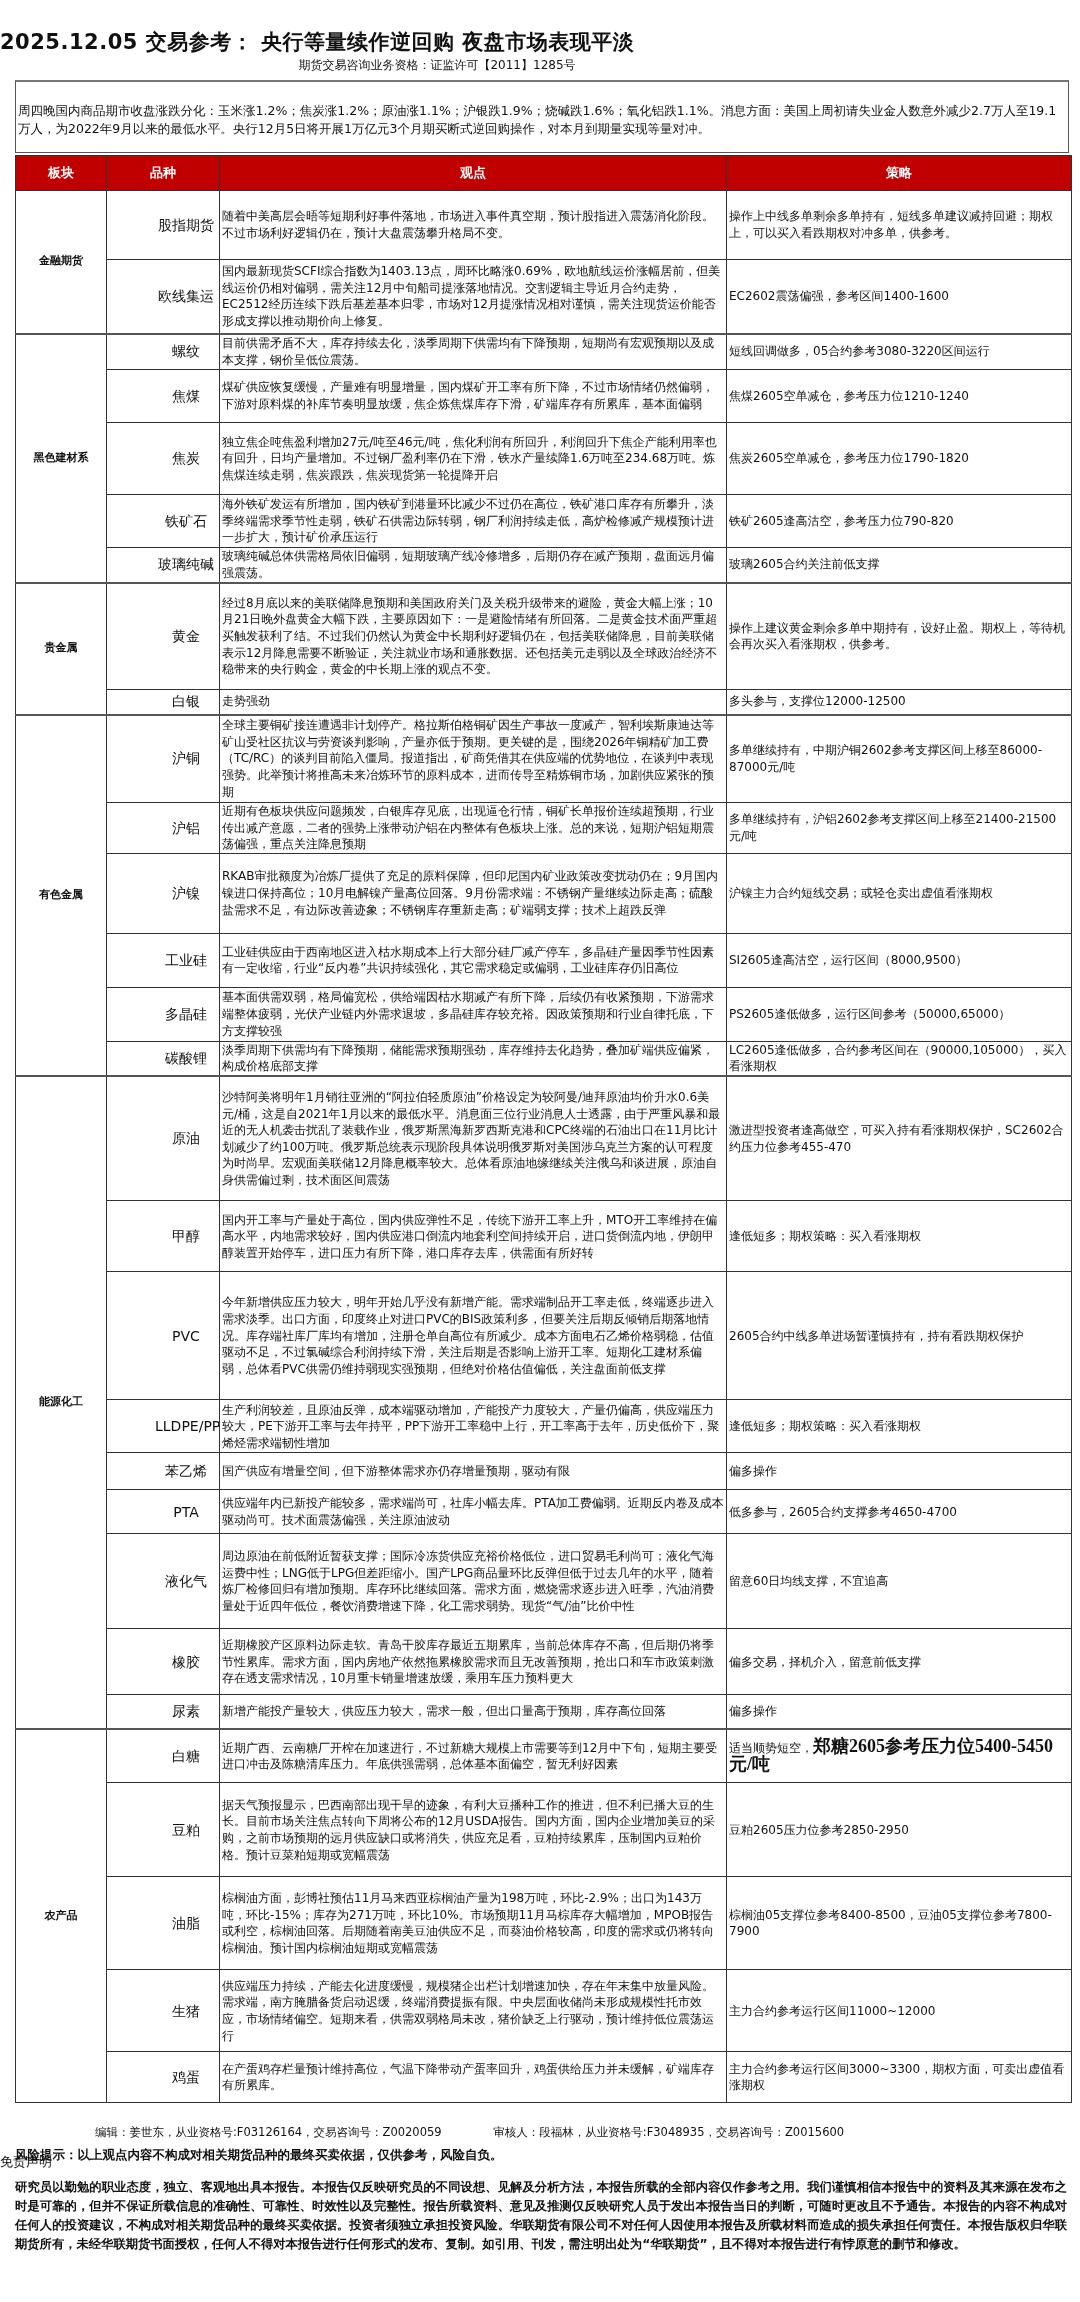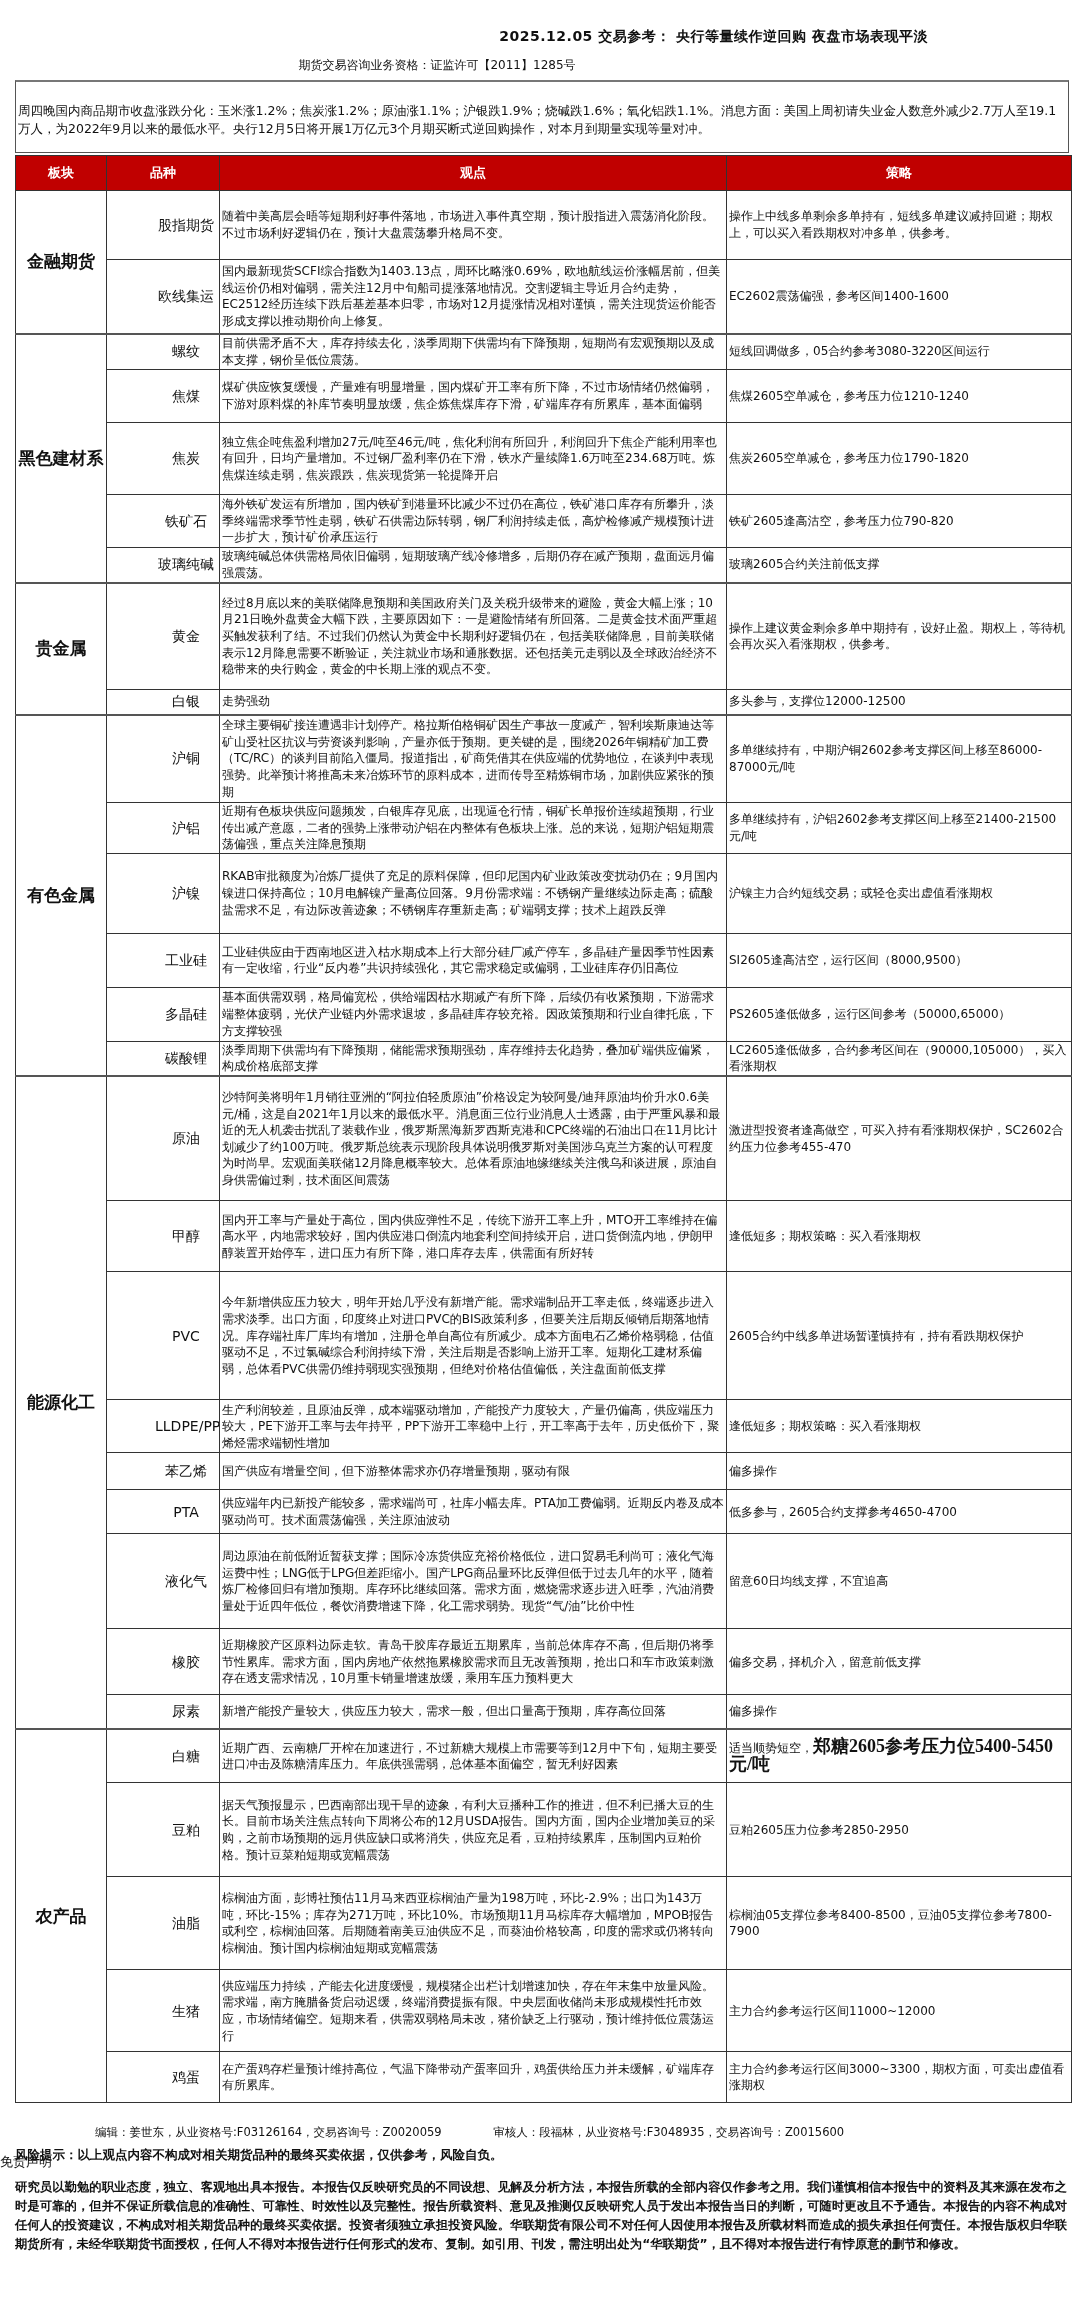--- a/index.html
+++ b/index.html
@@ -1,23 +1,23 @@
 <!DOCTYPE html>
 <html><head>
 <meta charset="utf-8">
 <style>
   html,body{margin:0;padding:0;background:#fff;}
   body{width:1080px;height:2302px;position:relative;overflow:hidden;font-family:"DejaVu Sans","Liberation Sans",sans-serif;color:#111;}
-  .title{position:absolute;top:28px;left:0;width:928px;text-align:right;font-size:14px;font-weight:bold;letter-spacing:0.5px;}
+  .title{position:absolute;top:28px;left:0;width:928px;text-align:left;font-size:21px;font-weight:bold;letter-spacing:0.5px;}
   .subtitle{position:absolute;top:57px;left:0;width:874px;text-align:center;font-size:12px;}
   .summary{position:absolute;top:80px;left:15px;width:1054px;height:73px;border:1px solid #555;border-top:2px solid #777;box-sizing:border-box;font-size:12.5px;line-height:18px;padding:20px 10px 0 2px;}
   table{position:absolute;top:155px;left:15px;width:1056px;border-collapse:collapse;table-layout:fixed;}
   td,th{border:1px solid #333;font-size:12px;line-height:16.6px;padding:0 2px;vertical-align:middle;overflow:hidden;}
   th{background:#c00000;color:#fff;font-weight:bold;height:34px;font-size:13px;}
-  td.sector{text-align:center;font-weight:bold;font-size:17px;}
+  td.sector{text-align:center;font-weight:bold;font-size:11px;}
   td.variety{text-align:center;font-size:14px;padding-left:48px;}
   td.view{text-align:left;}
   td.strategy{text-align:left;}
   tr.sec-start td{border-top:2px solid #555;}
   .serif{font-family:"Liberation Serif","DejaVu Serif",serif;font-weight:bold;font-size:18px;margin-top:33px;}
   .risk{position:absolute;top:2104px;left:15px;font-size:12.5px;font-weight:bold;margin-top:43px;}
   .editors{position:absolute;top:2125px;left:95px;font-size:11.5px;}
   .editors span{margin-right:48px;}
   .disc-title{position:absolute;top:2153px;left:0;width:1080px;font-size:13px;font-weight:normal;}
   .disc{position:absolute;top:2178px;left:15px;width:1052px;font-size:12.3px;font-weight:bold;line-height:19px;text-align:justify;}

